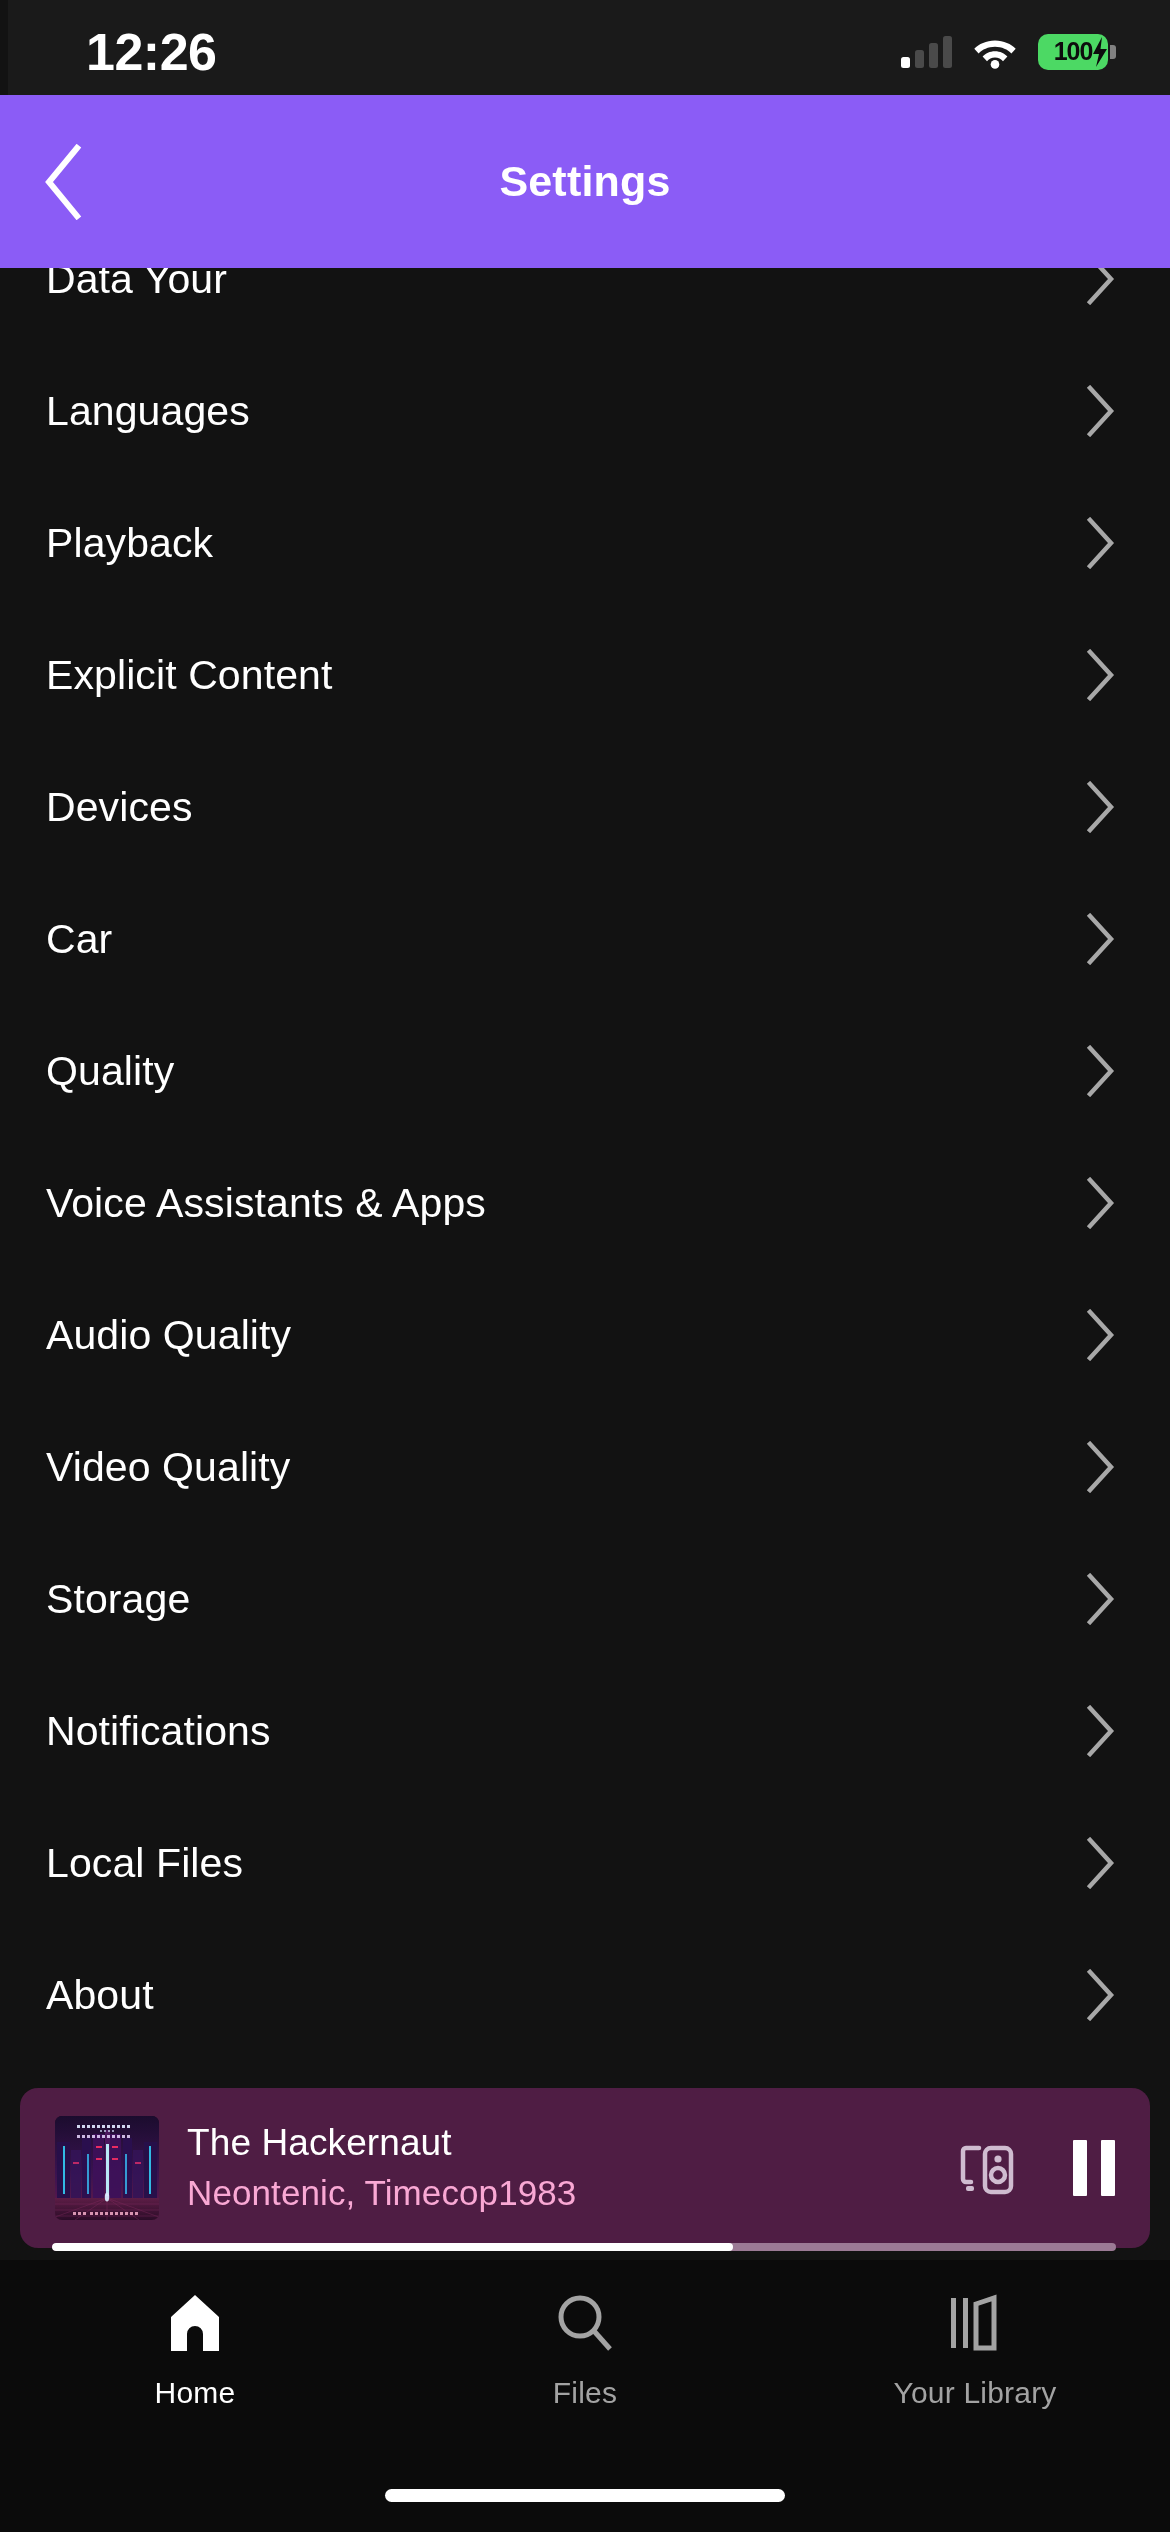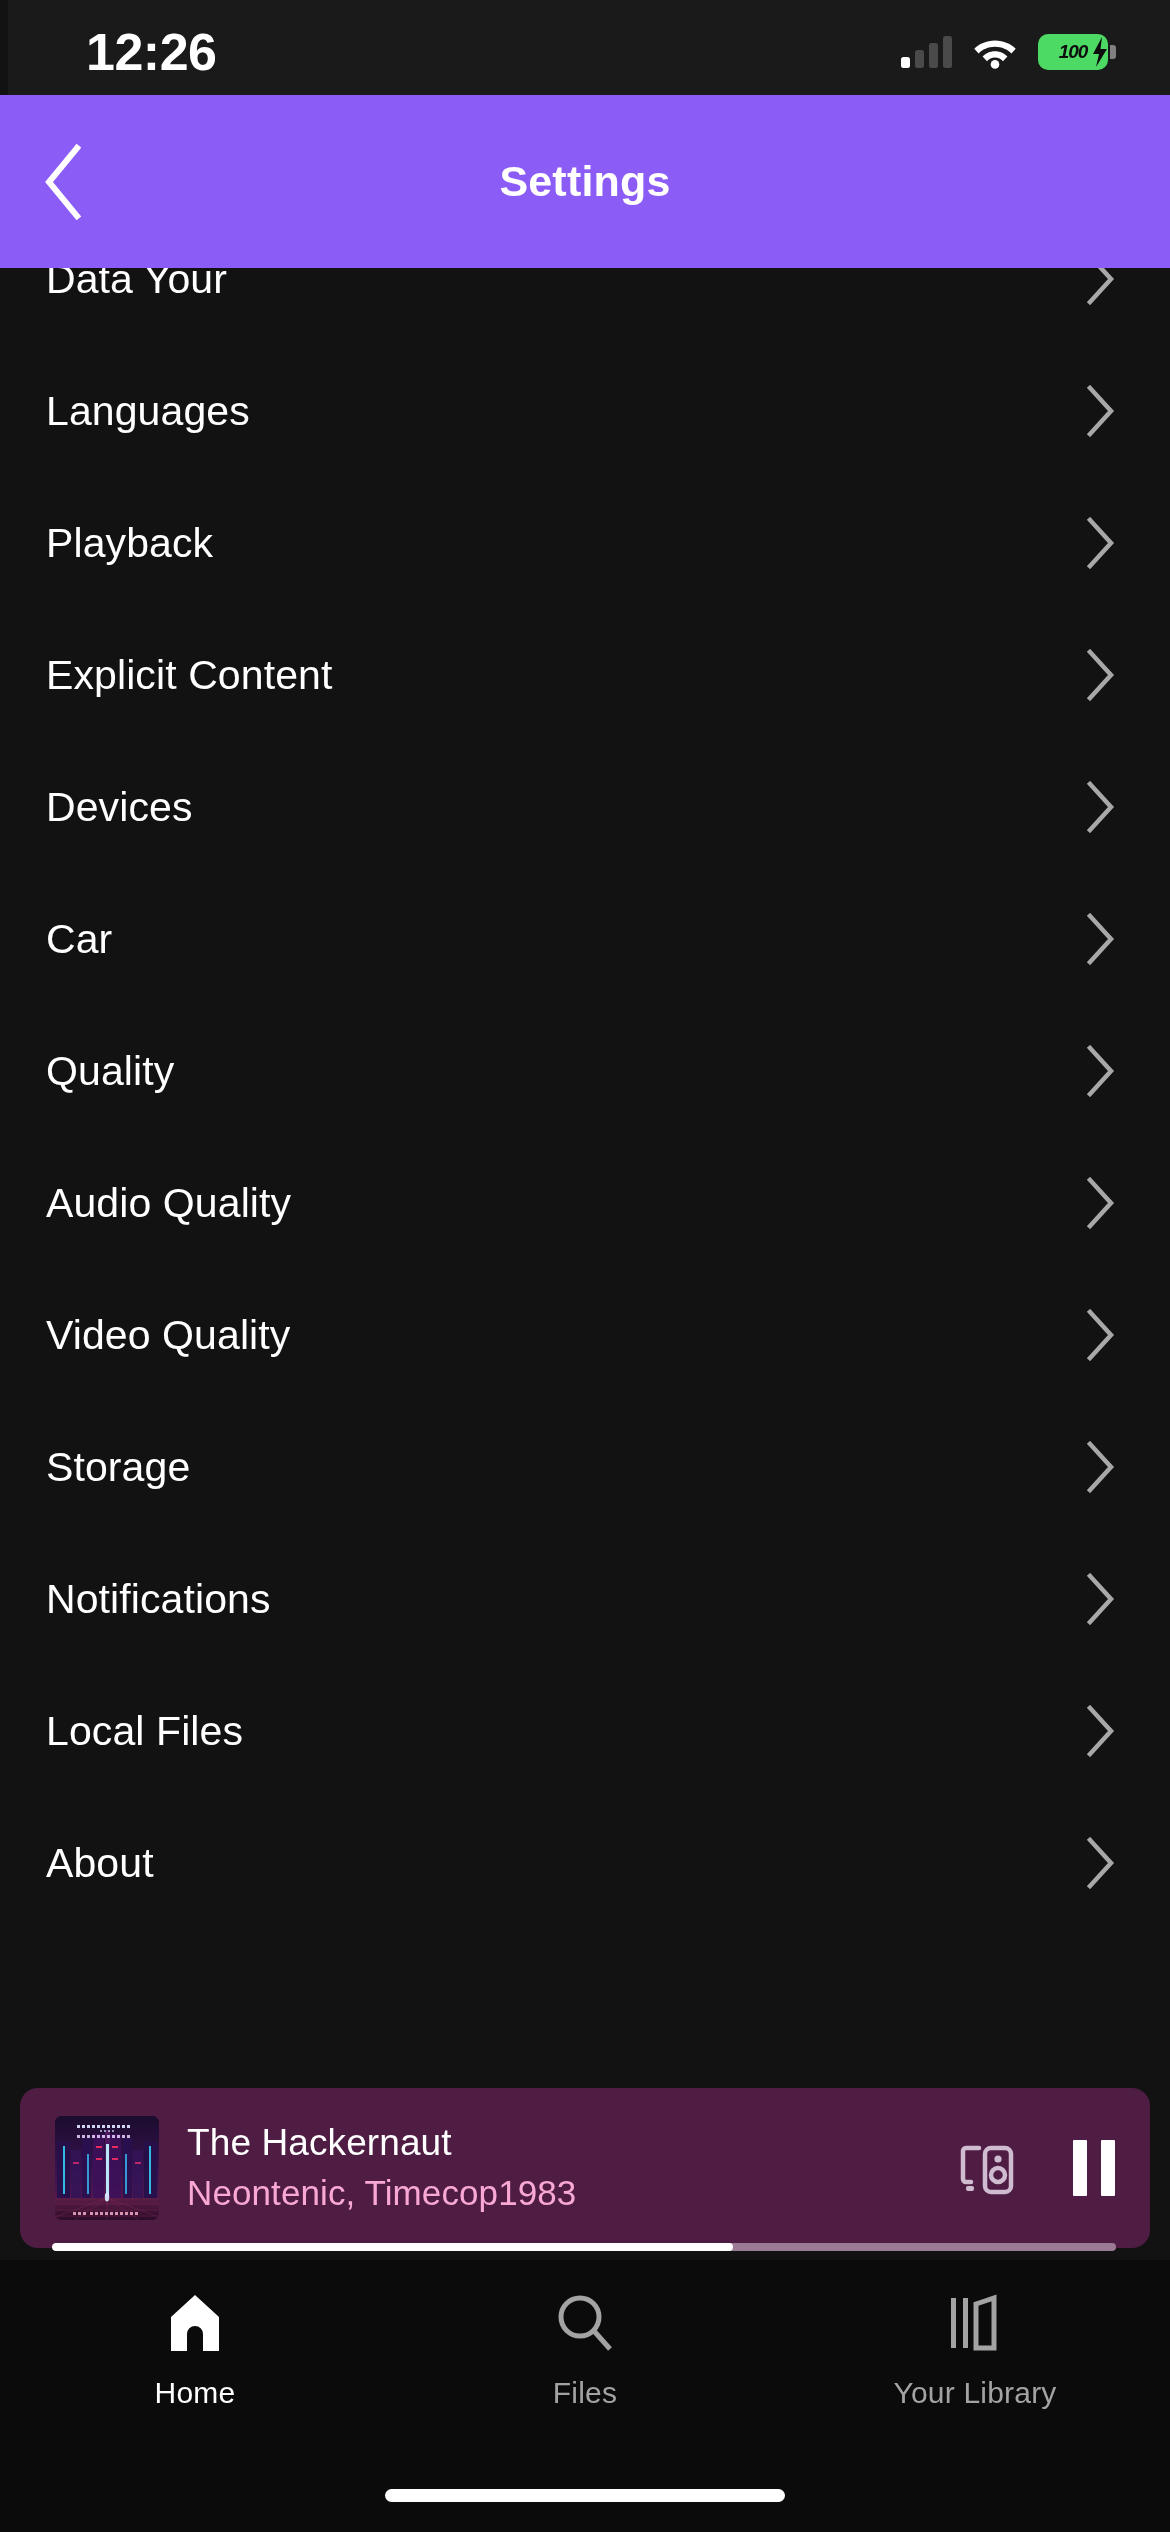--- a/index.html
+++ b/index.html
@@ -34,23 +34,22 @@
 
   .wifi{ width:44px; height:34px; }
 
   .batt{ position:relative; display:flex; align-items:center; }
   .batt-body{
     width:70px; height:36px; border-radius:10px;
     display:flex; align-items:center; justify-content:center;
     position:relative;
   }
   .batt-pct{
-    font-size:19px; font-weight:700; color:#0d0d0d; letter-spacing:-1px;
+    font-size:25px; font-weight:700; color:#0d0d0d; letter-spacing:-1px;
     line-height:1;
-    font-style:italic;
   }
   .batt-bolt{ position:absolute; right:-1px; top:3px; width:18px; height:30px; }
   .batt-cap{
     width:6px; height:14px; border-radius:0 3px 3px 0;
     background:rgba(255,255,255,0.45); margin-left:2px;
   }
 
   
   .navbar{
     position:absolute; top:95px; left:0; width:1170px; height:173px;
@@ -221,20 +220,26 @@
         </svg>
       </div>
       <div class="row">
         <div class="row-label">Car</div>
         <svg class="chev" viewBox="0 0 30 52">
           <path d="M4 3 L25 26 L4 49" stroke="#a8a8a8" stroke-width="4.5" fill="none" stroke-linecap="square"></path>
         </svg>
       </div>
       <div class="row">
         <div class="row-label">Quality</div>
+        <svg class="chev" viewBox="0 0 30 52">
+          <path d="M4 3 L25 26 L4 49" stroke="#a8a8a8" stroke-width="4.5" fill="none" stroke-linecap="square"></path>
+        </svg>
+      </div>
+      <div class="row">
+        <div class="row-label">Voice Assistants &amp; Apps</div>
         <svg class="chev" viewBox="0 0 30 52">
           <path d="M4 3 L25 26 L4 49" stroke="#a8a8a8" stroke-width="4.5" fill="none" stroke-linecap="square"></path>
         </svg>
       </div>
       <div class="row">
         <div class="row-label">Audio Quality</div>
         <svg class="chev" viewBox="0 0 30 52">
           <path d="M4 3 L25 26 L4 49" stroke="#a8a8a8" stroke-width="4.5" fill="none" stroke-linecap="square"></path>
         </svg>
       </div>

